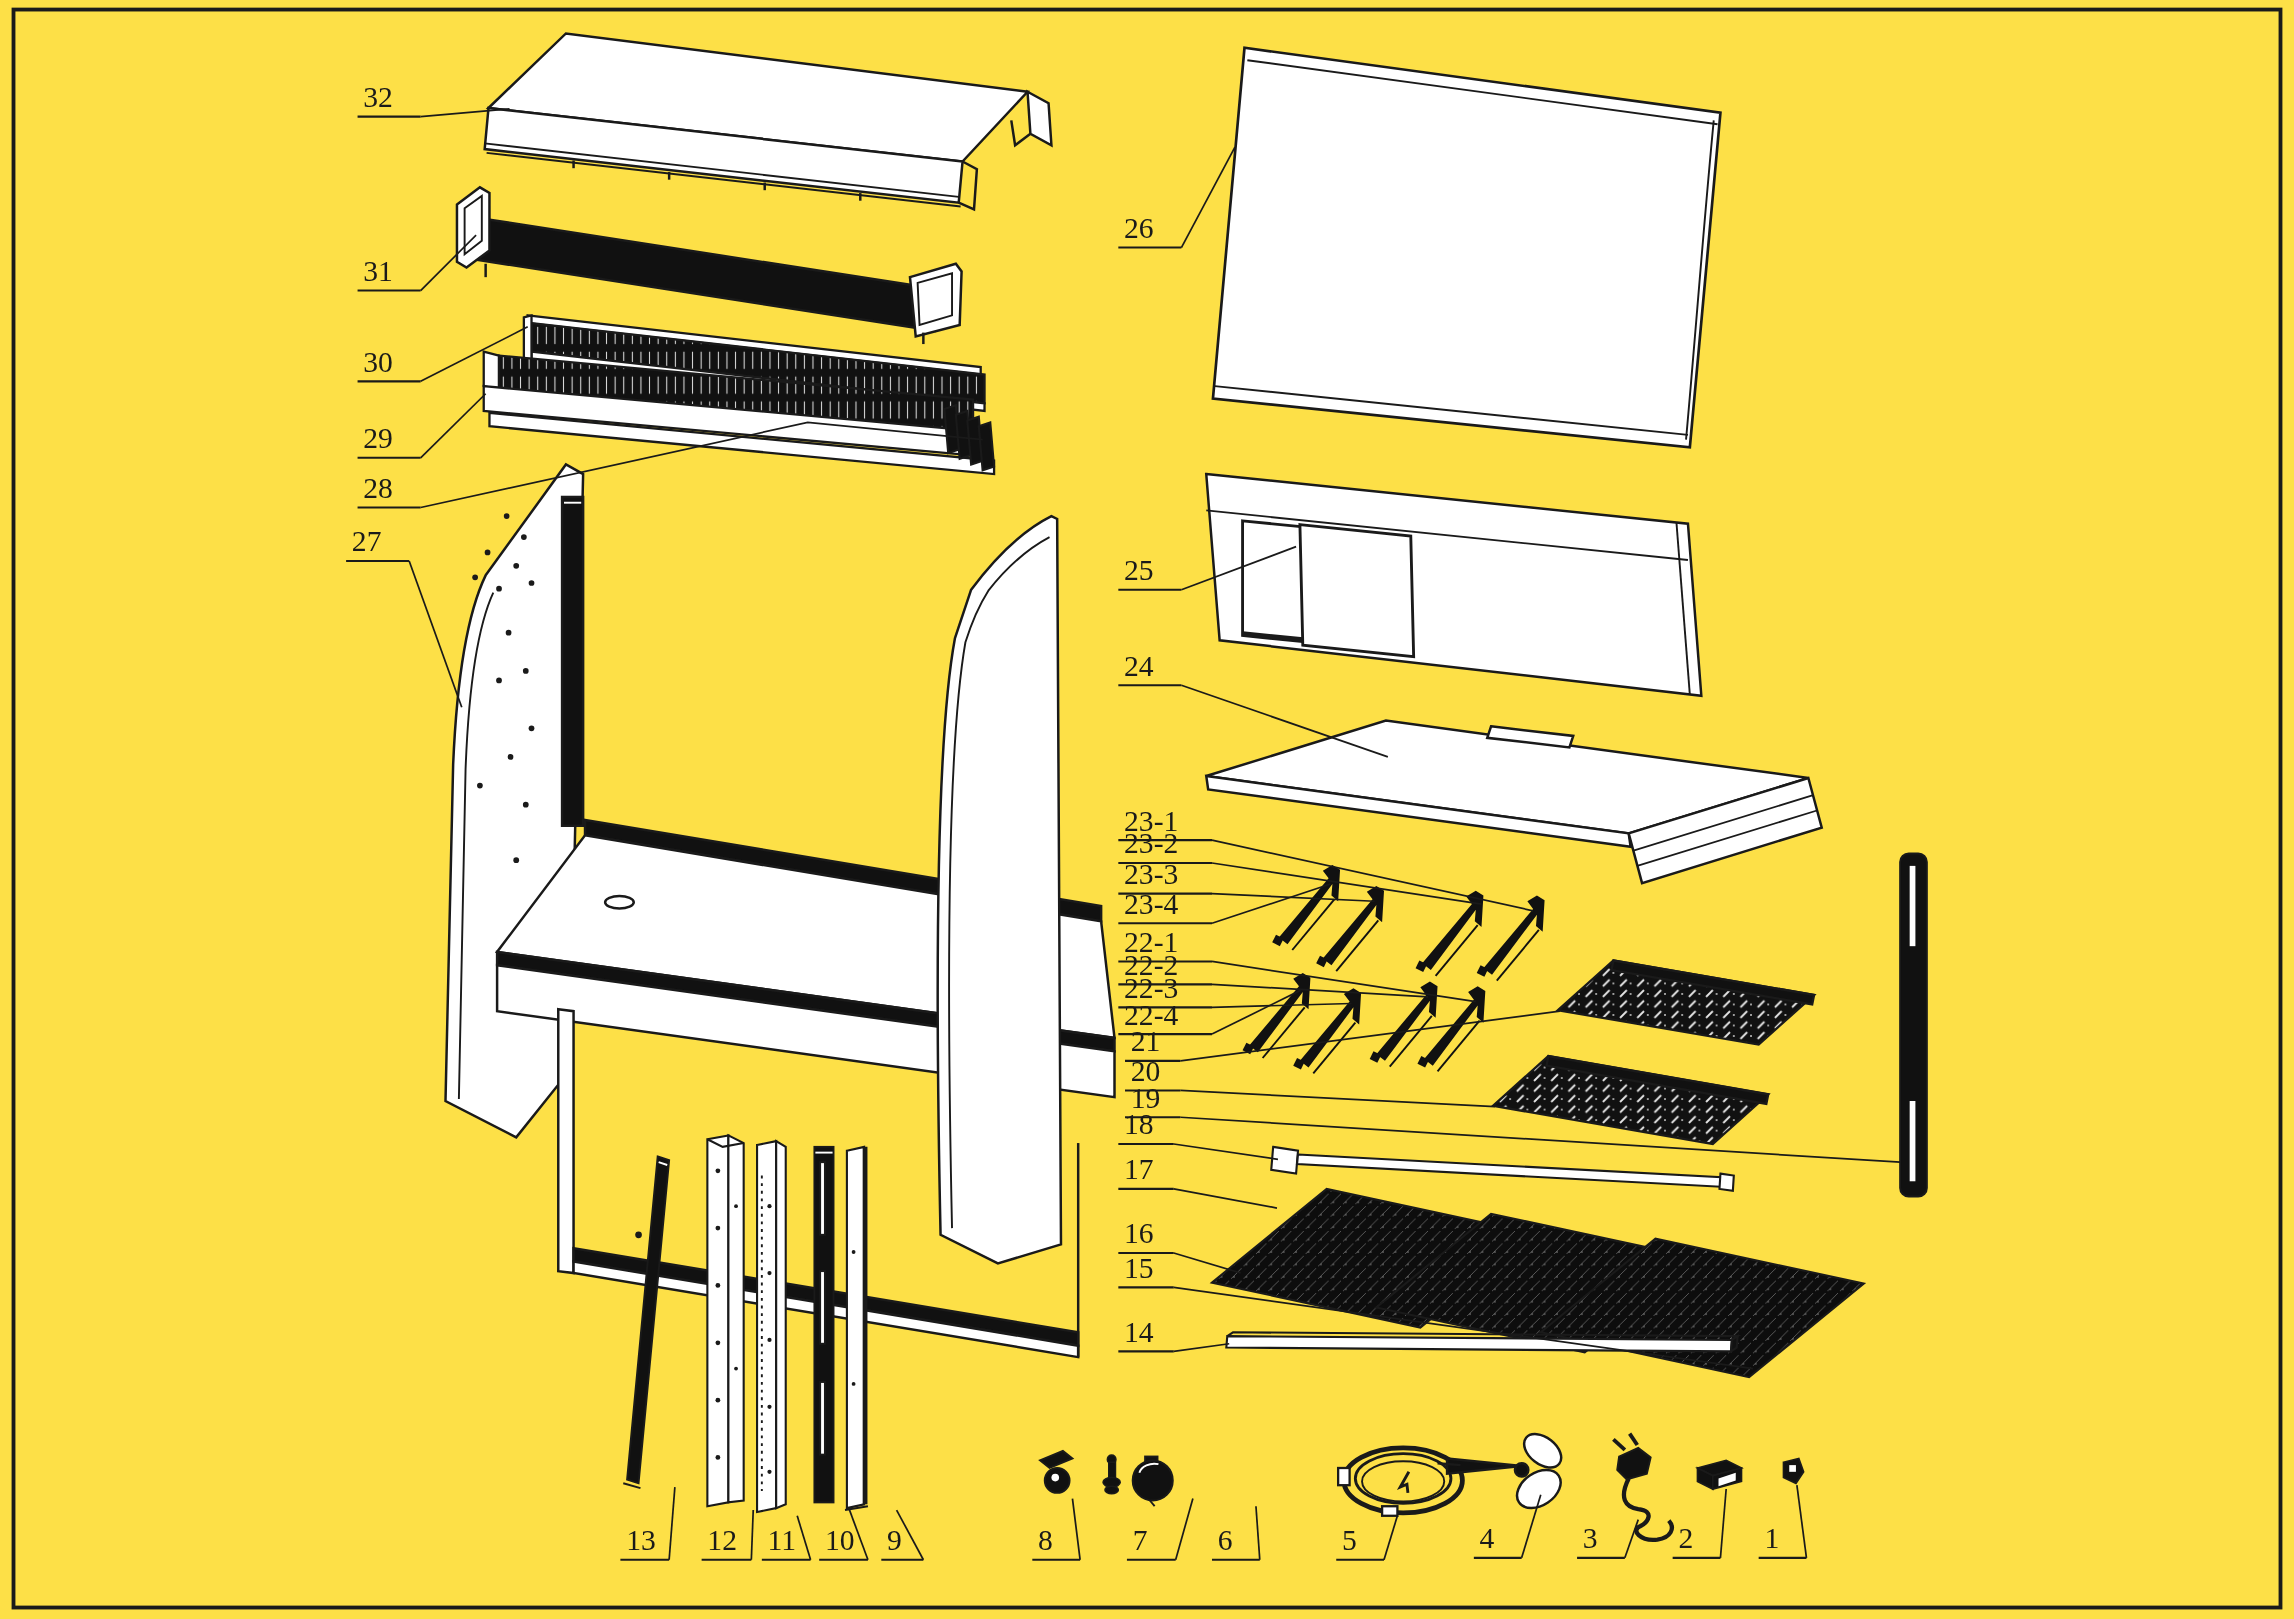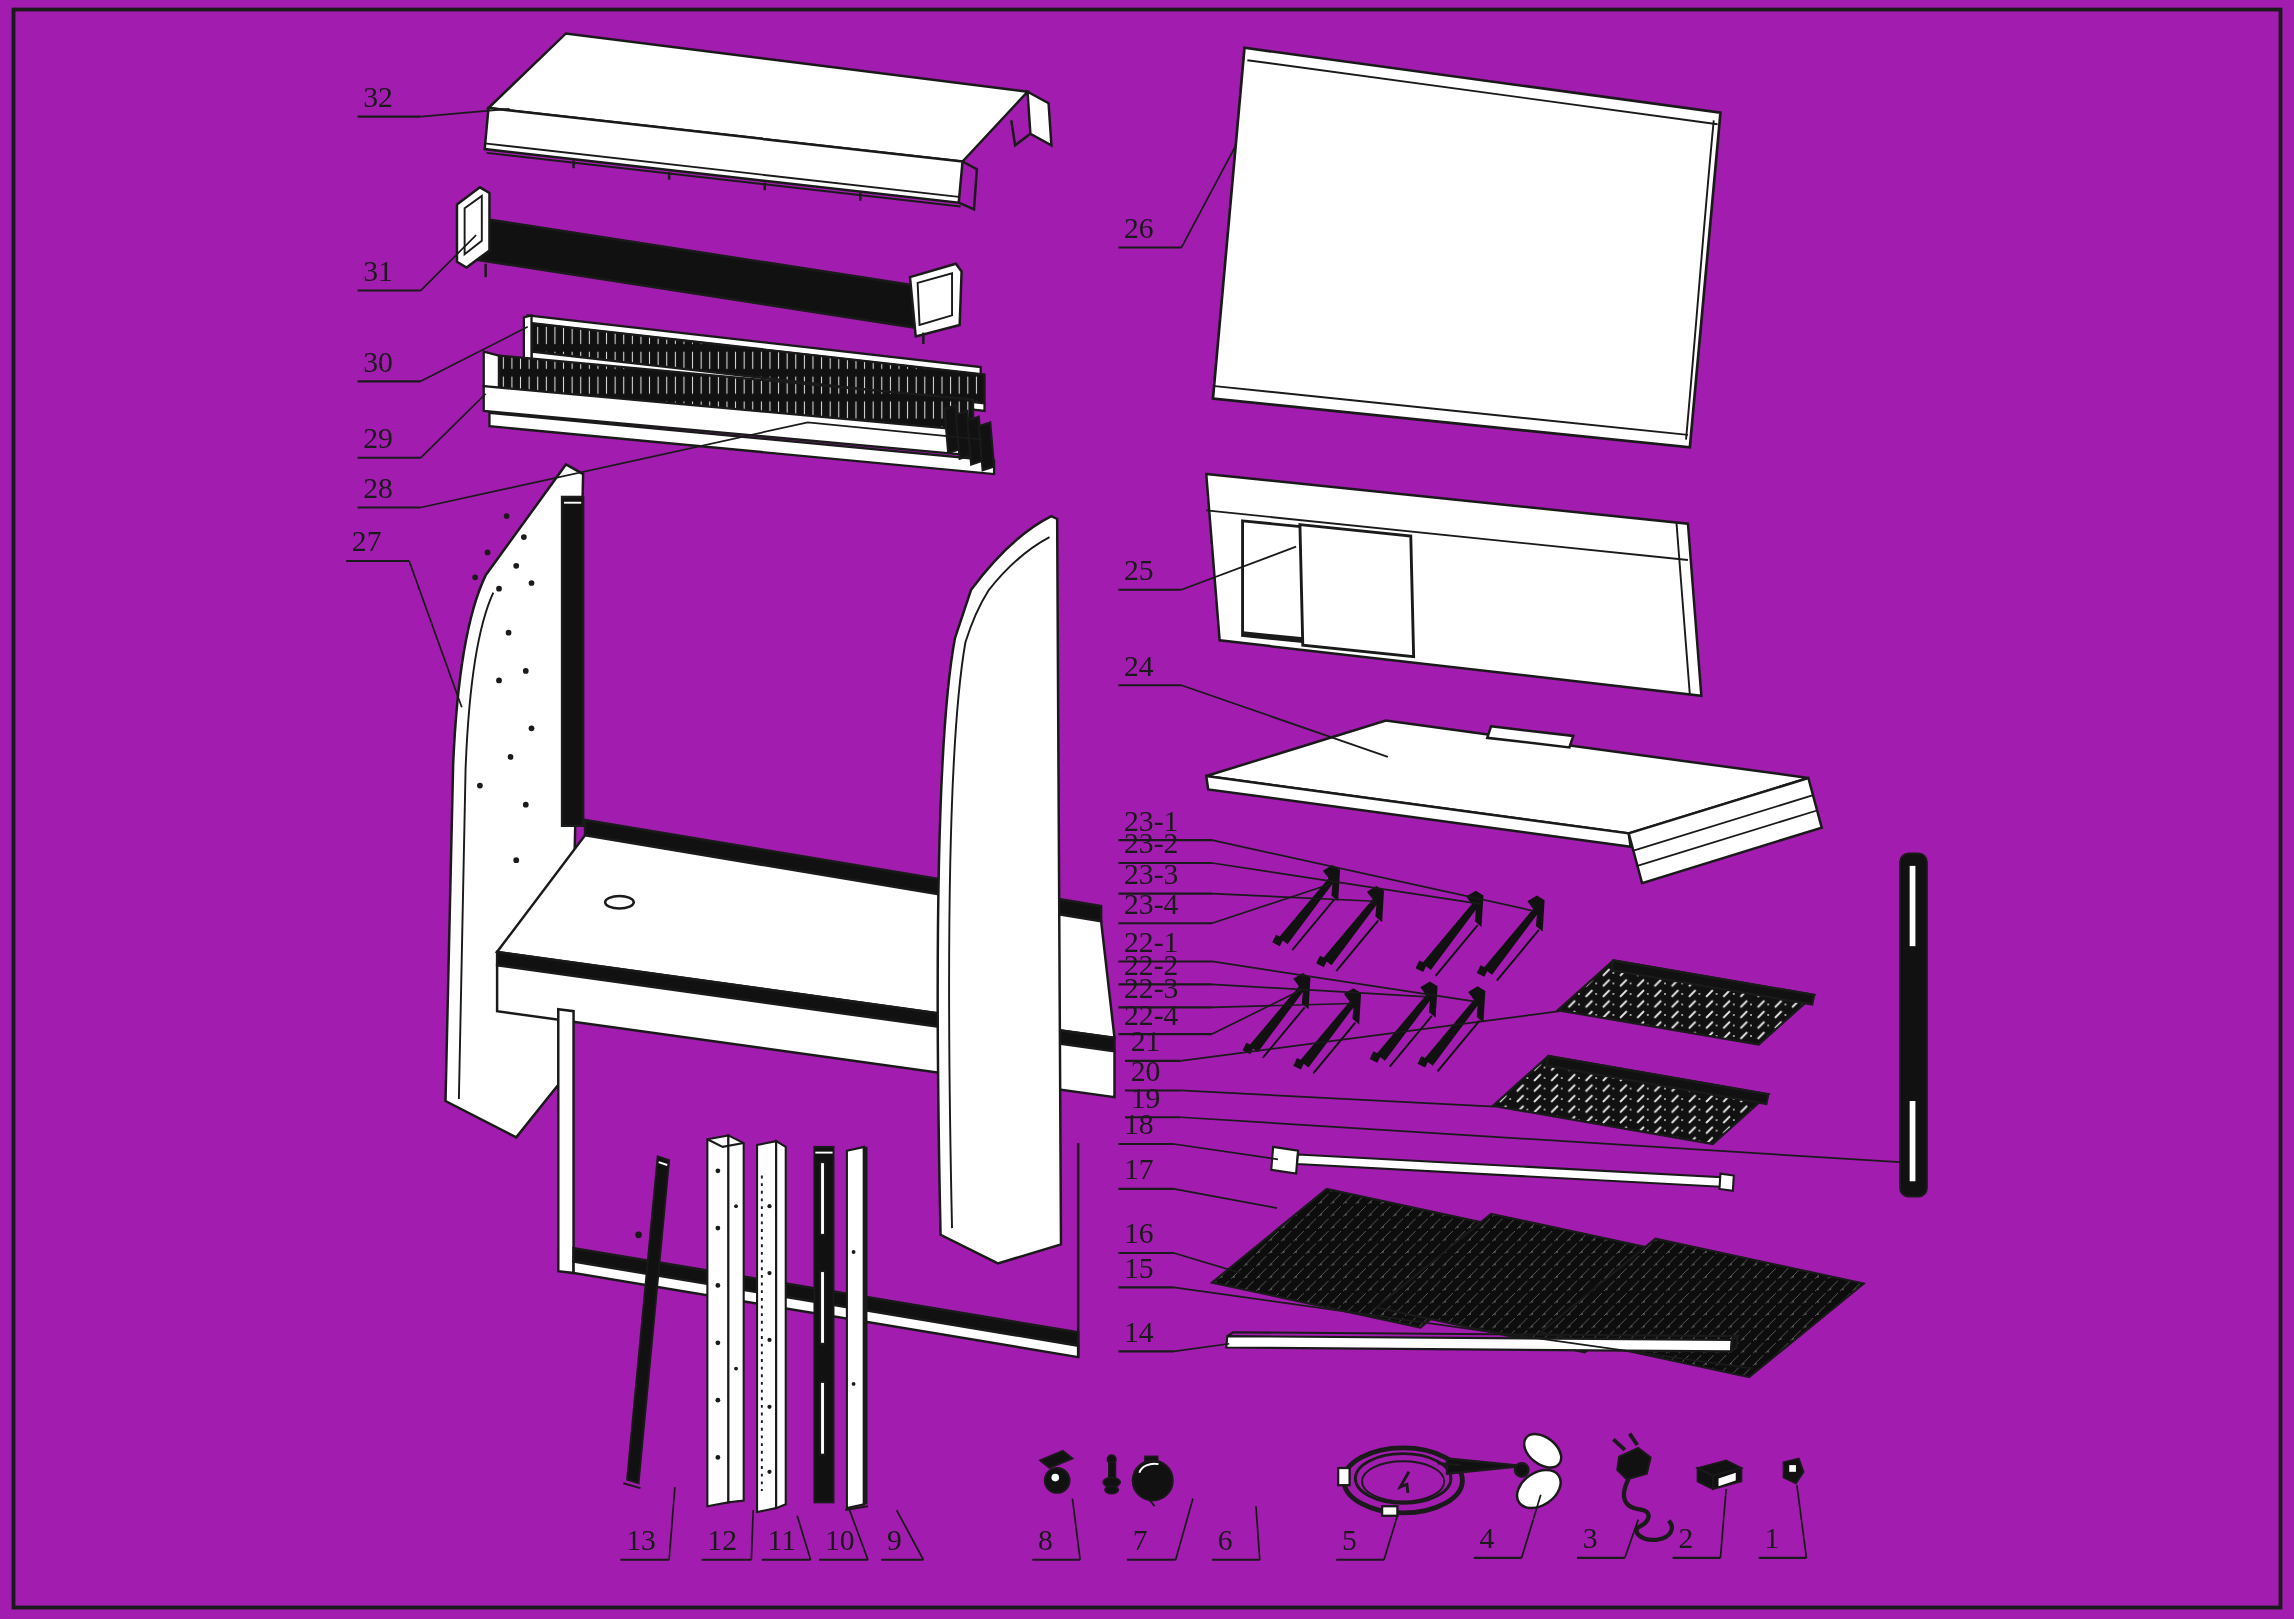--- a/index.html
+++ b/index.html
@@ -1,16 +1,16 @@
 <!DOCTYPE html>
 <html><head>
 <meta charset="utf-8">
 <style>
   html,body{margin:0;padding:0;background:#ffffff;}
-  .stage{position:relative;width:2294px;height:1619px;background:#a21caf;overflow:hidden;
+  .stage{position:relative;width:2294px;height:1619px;background:#fde047;overflow:hidden;
          font-family:"Liberation Serif", serif;}
   svg{position:absolute;left:0;top:0;}
   .lbl{font-family:"Liberation Serif", serif;font-size:31px;fill:#1a1a1a;}
 </style>
 </head>
 <body>
 
 <div class="stage">
 <svg width="2294" height="1619" viewBox="0 0 2400 1694" xmlns="http://www.w3.org/2000/svg">
   <defs>

